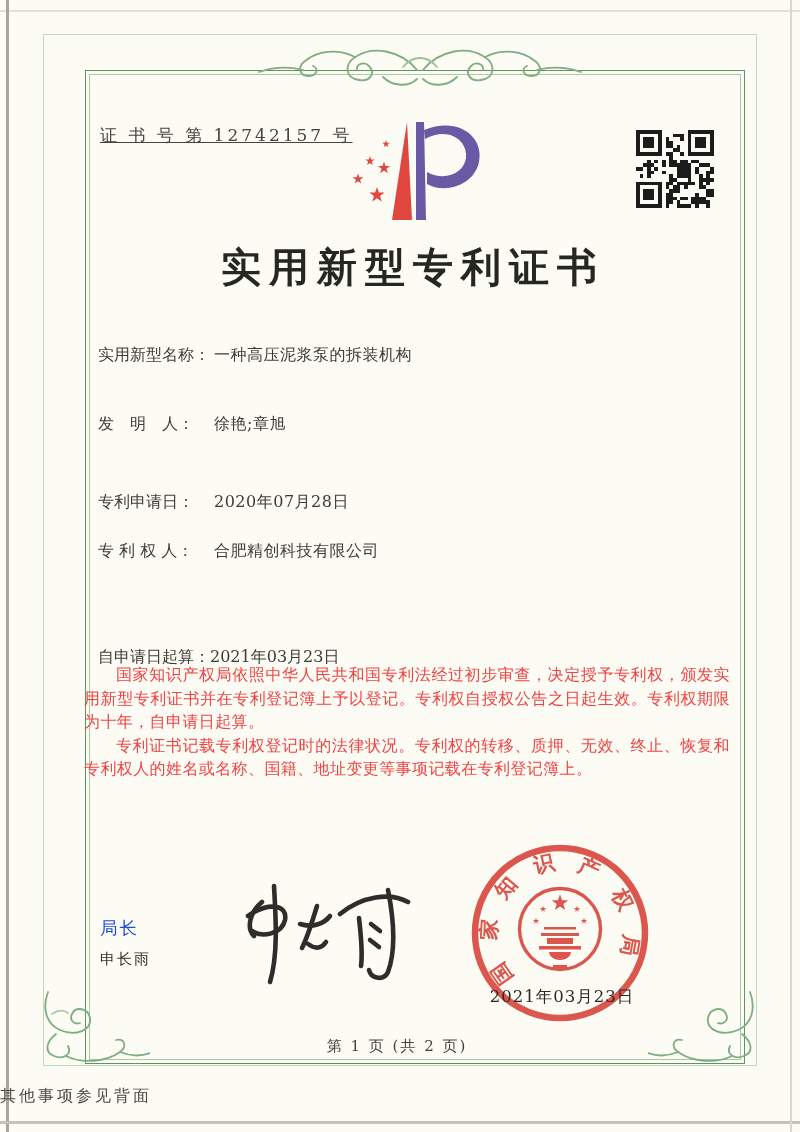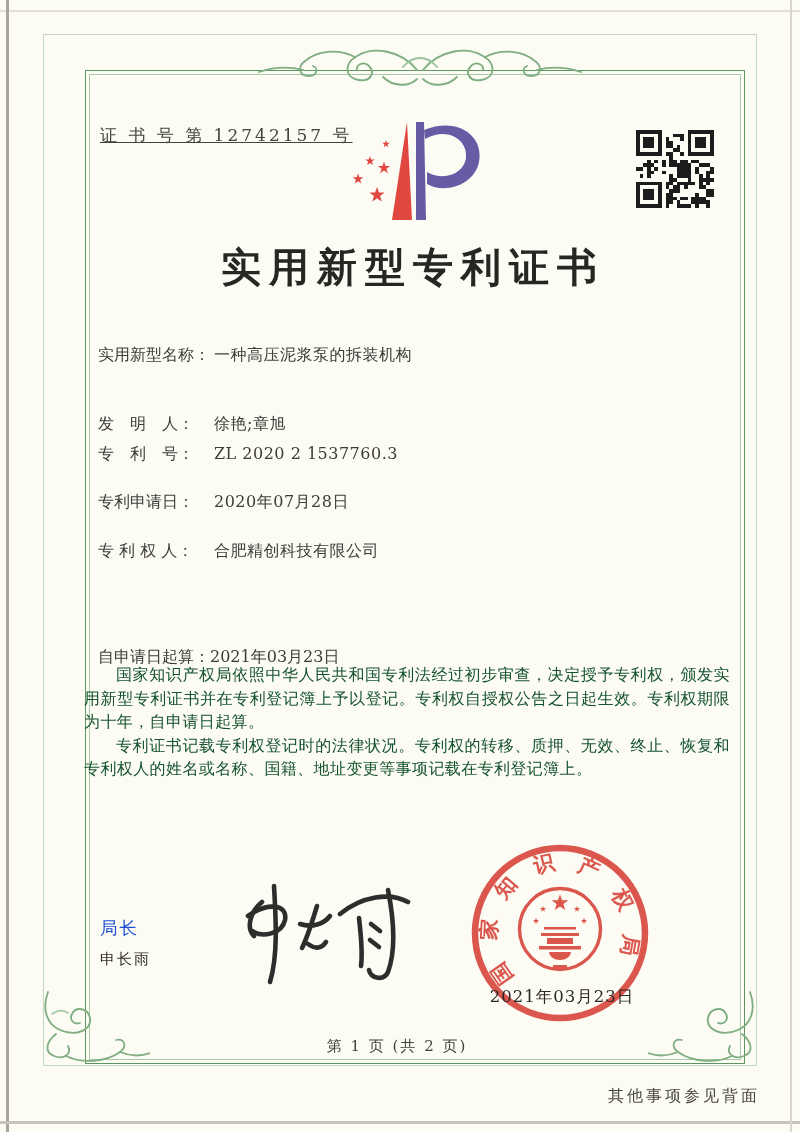--- a/index.html
+++ b/index.html
@@ -18,29 +18,29 @@
   
   .certno{left:100px;top:124px;font-size:17px;letter-spacing:3px;color:#45433e;text-decoration:underline;}
   .title{left:0;top:240px;width:800px;text-align:center;font-size:40px;font-weight:bold;
          letter-spacing:8px;color:#262622;margin-left:13px;}
   .frow{left:98px;width:620px;font-size:16px;line-height:22px;color:#3e3c38;}
   .flabel{display:inline-block;width:116px;vertical-align:top;}
   .fvalue{display:inline-block;vertical-align:top;max-width:452px;letter-spacing:.5px;}
   .grant-pair{display:inline-block;}
   .grant-right{position:absolute;left:357px;top:0;}
   .paras{left:84px;top:663px;width:646px;font-size:16px;line-height:23.5px;
-         text-align:justify;color:#14532d;letter-spacing:.4px;}
+         text-align:justify;color:#ef4444;letter-spacing:.4px;}
   .paras p{margin:0;text-indent:2em;}
   .signer-title{left:100px;top:916px;font-size:17.5px;letter-spacing:2px;color:#1d4ed8;}
   .signer-name{left:100px;top:950px;font-size:15px;letter-spacing:2px;color:#33312d;}
   .seal-date{left:482px;top:986px;width:160px;text-align:center;font-size:16.5px;
              letter-spacing:1px;color:#2c2a26;}
   .pageno{left:12px;top:1037px;width:770px;text-align:center;font-size:15px;
           letter-spacing:2px;color:#44423d;}
-  .backnote{left:0;top:1086px;width:760px;text-align:right;font-size:16px;
+  .backnote{left:0;top:1086px;width:760px;text-align:left;font-size:16px;
             letter-spacing:3px;color:#4a4843;}
   svg{display:block;}
   .sealch{font-size:21px;font-weight:bold;text-anchor:middle;
           font-family:"DejaVu Serif","Liberation Serif",serif;}
 </style>
 </head>
 <body>
 
 <div id="page">
 
@@ -109,23 +109,20 @@
   </div>
 
   <div class="abs title">实用新型专利证书</div>
 
   <div class="abs frow" style="top:344px;">
     <span class="flabel">实用新型名称：</span><span class="fvalue">一种高压泥浆泵的拆装机构</span>
   </div>
   <div class="abs frow" style="top:390px;margin-top:23px;">
     <span class="flabel">发　明　人：</span><span class="fvalue">徐艳;章旭</span>
   </div>
-  <div class="abs frow" style="top:443px;">
-    <span class="flabel">专　利　号：</span><span class="fvalue">ZL 2020 2 1537760.3</span>
-  </div>
   <div class="abs frow" style="top:491px;">
     <span class="flabel">专利申请日：</span><span class="fvalue">2020年07月28日</span>
   </div>
   <div class="abs frow" style="top:540px;">
     <span class="flabel">专 利 权 人：</span><span class="fvalue">合肥精创科技有限公司</span>
   </div>
 
   <div class="abs frow" style="top:646px;">
     <span class="grant-pair">
       <span>自申请日起算：</span><span>2021年03月23日</span>

